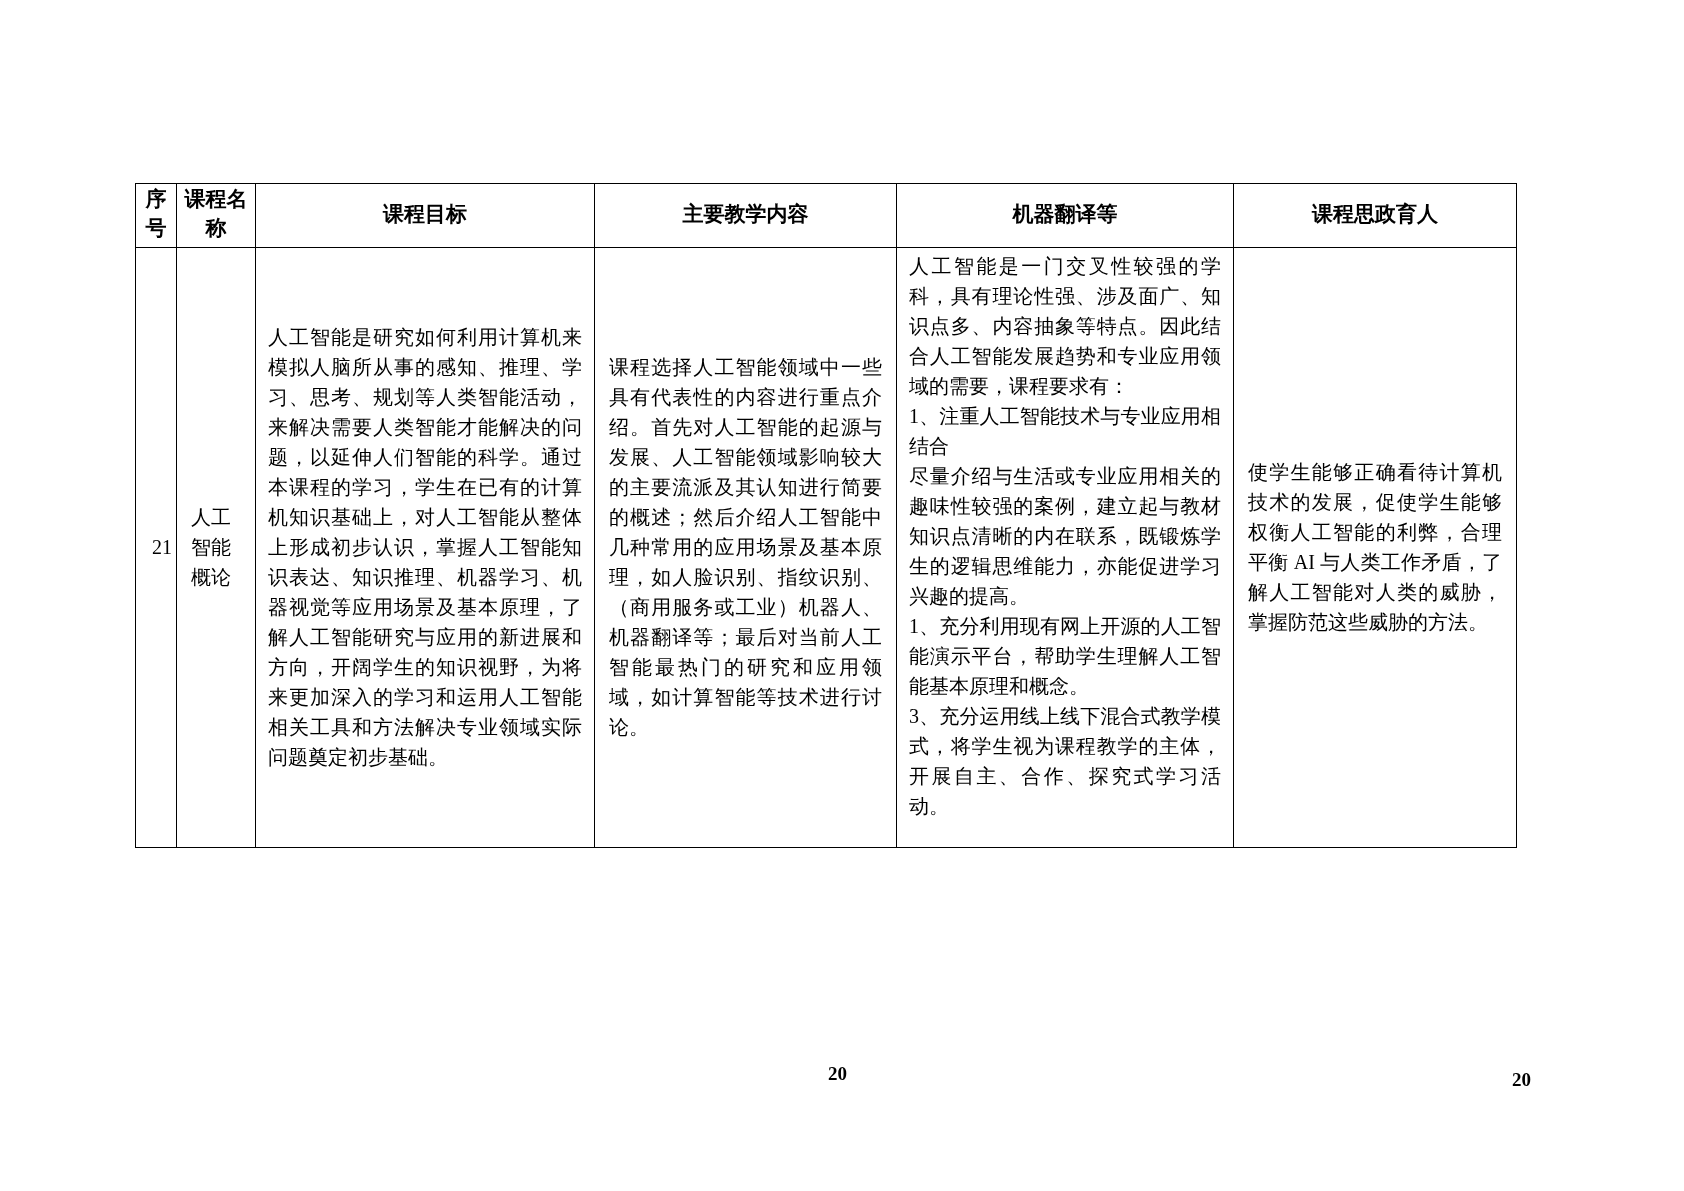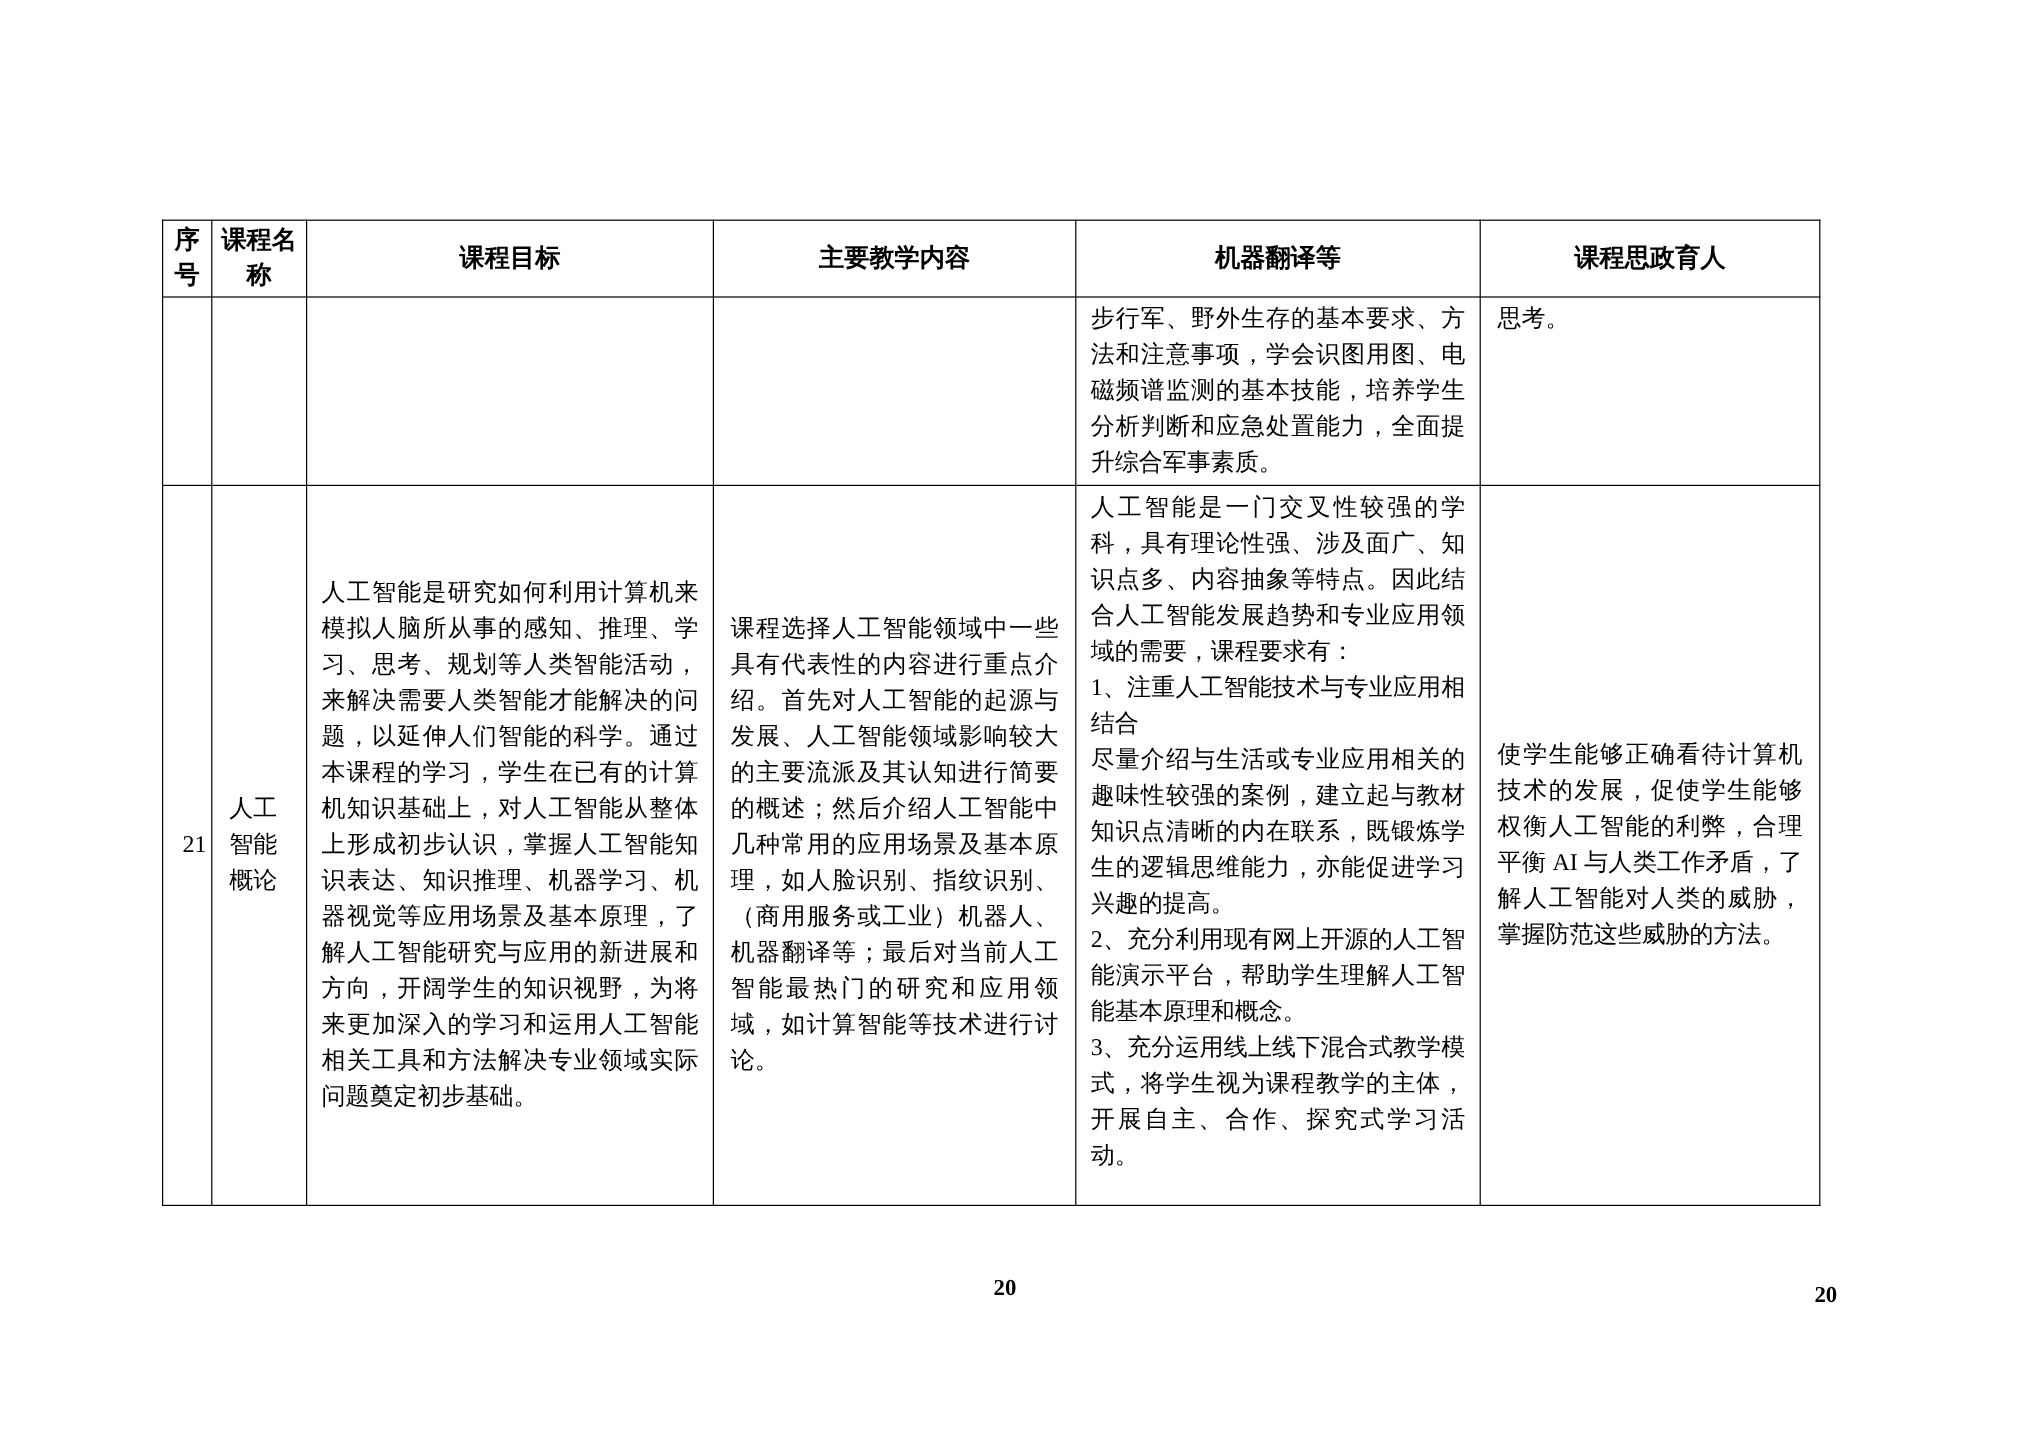--- a/index.html
+++ b/index.html
@@ -37,21 +37,21 @@
     padding: 2px 6px;
   }
   .course-table td {
     font-size: 20px;
     line-height: 30px;
     text-align: justify;
     text-justify: inter-ideograph;
     vertical-align: middle;
     padding: 2px 12px;
   }
-  tr.header-row { height: 57px; }
+  tr.header-row { height: 57px; font-family: Liberation Mono, monospace; }
   tr.row-cont   { height: 150px; }
   tr.row-main   { height: 600px; }
   tr.row-cont td { vertical-align: top; padding-top: 3px; }
   td.col-seq {
     text-align: right;
     padding: 2px 4px;
     font-family: "Liberation Serif", "DejaVu Serif", serif;
   }
   td.col-name    { text-align: left; padding: 12px 14px; }
   td.col-obj     { padding: 2px 12px; }
@@ -83,40 +83,30 @@
     <tr class="header-row">
       <th>序号</th>
       <th>课程名称</th>
       <th>课程目标</th>
       <th>主要教学内容</th>
       <th>机器翻译等</th>
       <th>课程思政育人</th>
     </tr>
   </thead>
   <tbody>
-    <tr class="row-cont">
-      <td class="col-seq"></td>
-      <td class="col-name"></td>
-      <td class="col-obj"></td>
-      <td class="col-content"></td>
-      <td class="col-req">
-        <p>步行军、野外生存的基本要求、方法和注意事项，学会识图用图、电磁频谱监测的基本技能，培养学生分析判断和应急处置能力，全面提升综合军事素质。</p>
-      </td>
-      <td class="col-ideo">思考。</td>
-    </tr>
     <tr class="row-main">
       <td class="col-seq">21</td>
       <td class="col-name">人工智能概论</td>
       <td class="col-obj">人工智能是研究如何利用计算机来模拟人脑所从事的感知、推理、学习、思考、规划等人类智能活动，来解决需要人类智能才能解决的问题，以延伸人们智能的科学。通过本课程的学习，学生在已有的计算机知识基础上，对人工智能从整体上形成初步认识，掌握人工智能知识表达、知识推理、机器学习、机器视觉等应用场景及基本原理，了解人工智能研究与应用的新进展和方向，开阔学生的知识视野，为将来更加深入的学习和运用人工智能相关工具和方法解决专业领域实际问题奠定初步基础。</td>
       <td class="col-content">课程选择人工智能领域中一些具有代表性的内容进行重点介绍。首先对人工智能的起源与发展、人工智能领域影响较大的主要流派及其认知进行简要的概述；然后介绍人工智能中几种常用的应用场景及基本原理，如人脸识别、指纹识别、（商用服务或工业）机器人、机器翻译等；最后对当前人工智能最热门的研究和应用领域，如计算智能等技术进行讨论。</td>
       <td class="col-req">
         <p>人工智能是一门交叉性较强的学科，具有理论性强、涉及面广、知识点多、内容抽象等特点。因此结合人工智能发展趋势和专业应用领域的需要，课程要求有：</p>
         <p>1、注重人工智能技术与专业应用相结合</p>
         <p>尽量介绍与生活或专业应用相关的趣味性较强的案例，建立起与教材知识点清晰的内在联系，既锻炼学生的逻辑思维能力，亦能促进学习兴趣的提高。</p>
-        <p>2、充分利用现有网上开源的人工智能演示平台，帮助学生理解人工智能基本原理和概念。</p>
+        <p>1、充分利用现有网上开源的人工智能演示平台，帮助学生理解人工智能基本原理和概念。</p>
         <p>3、充分运用线上线下混合式教学模式，将学生视为课程教学的主体，开展自主、合作、探究式学习活动。</p>
       </td>
       <td class="col-ideo">使学生能够正确看待计算机技术的发展，促使学生能够权衡人工智能的利弊，合理平衡 AI 与人类工作矛盾，了解人工智能对人类的威胁，掌握防范这些威胁的方法。</td>
     </tr>
   </tbody>
 </table>
 
 <span class="page-num page-num-center">20</span>
 <span class="page-num page-num-right">20</span>
 

